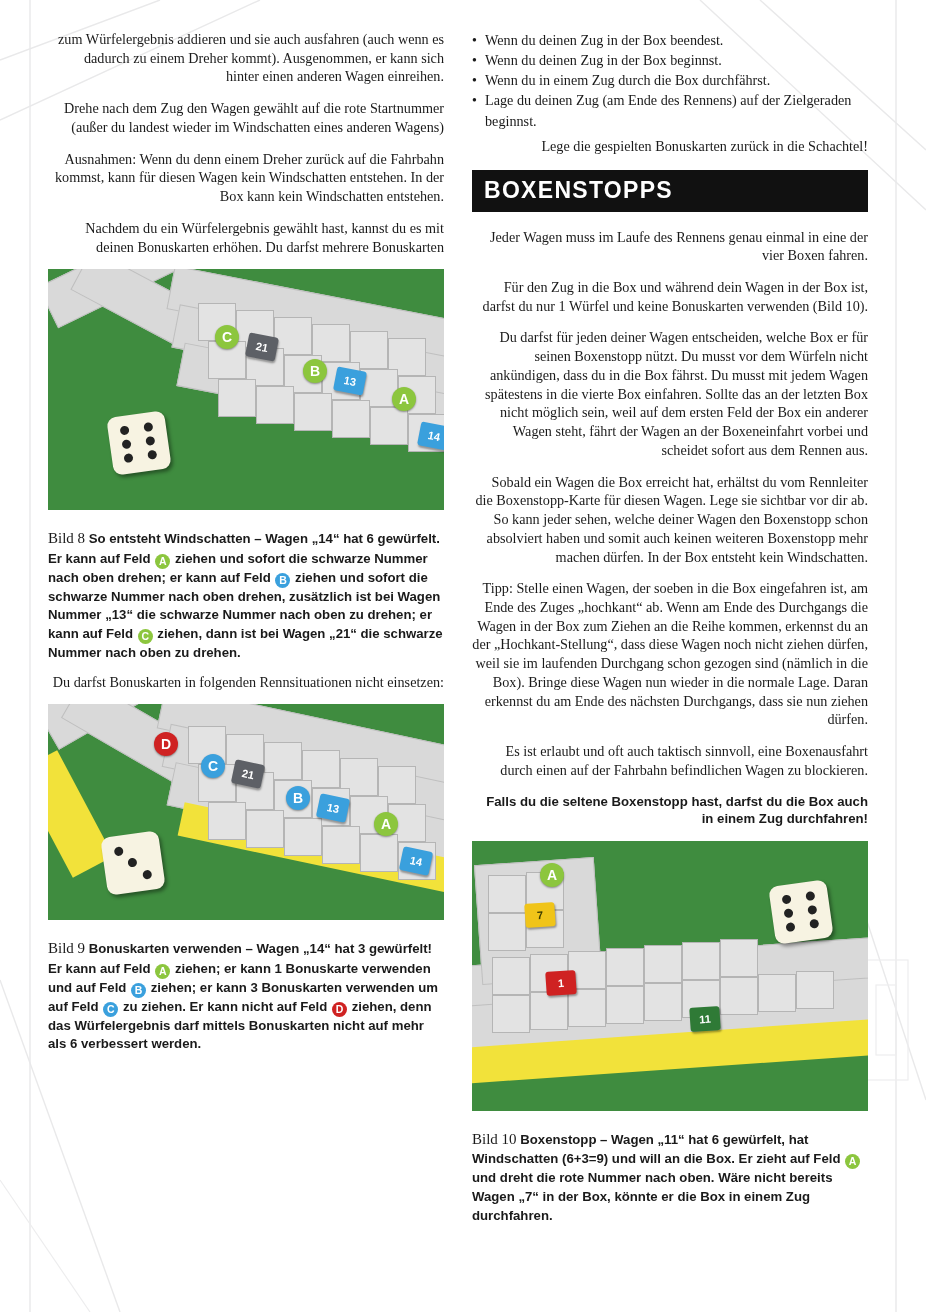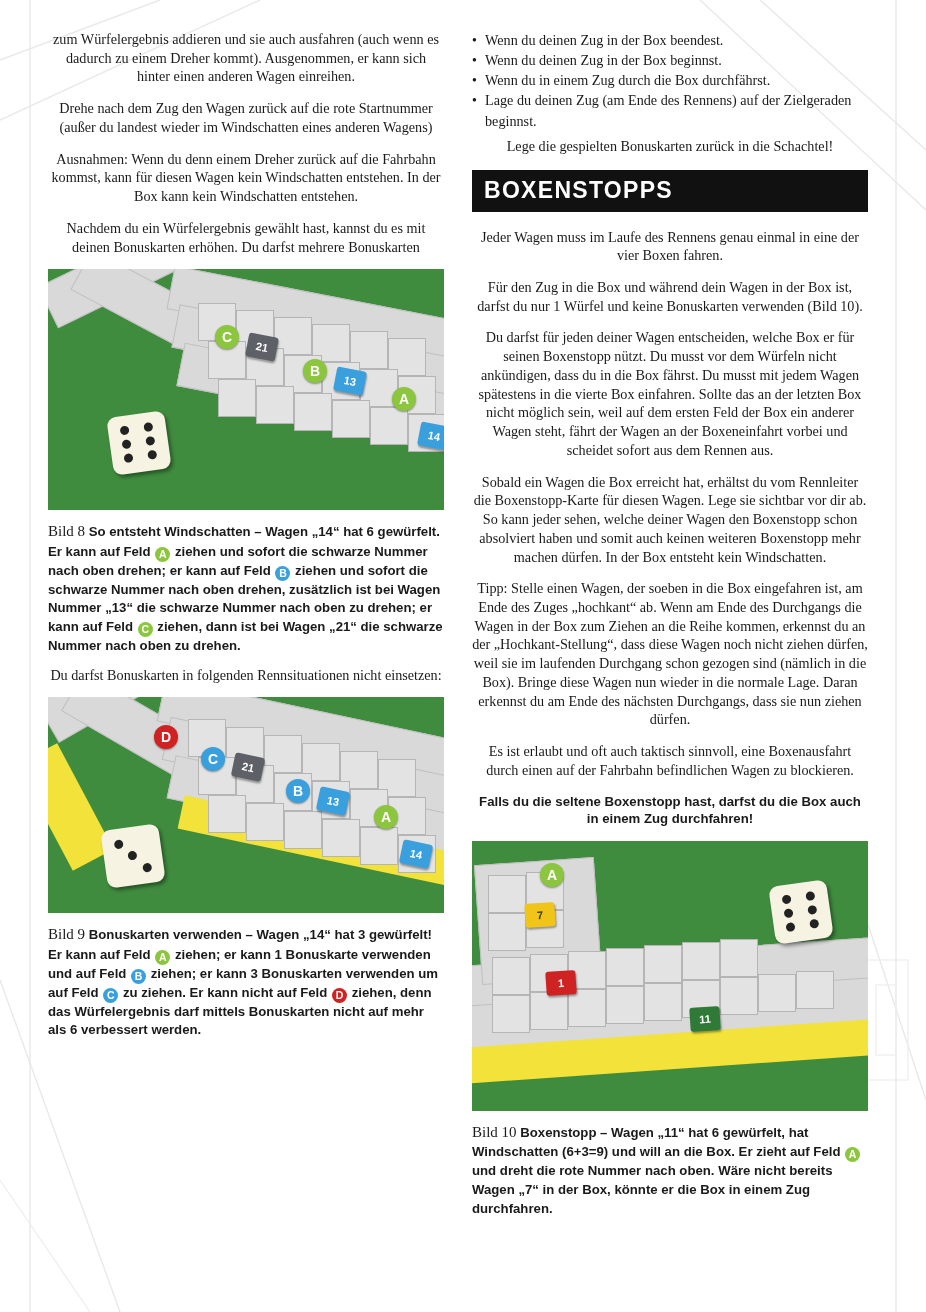--- a/index.html
+++ b/index.html
@@ -32,21 +32,21 @@
     gap: 28px;
   }
   .col {
     width: 396px;
     box-sizing: border-box;
   }
   p {
     margin: 0 0 13px 0;
     font-size: 14.2px;
     line-height: 1.32;
-    text-align: center;
+    text-align: right;
   }
   .sans-bold {
     font-family: "Liberation Sans", sans-serif;
     font-weight: bold;
     font-size: 13.2px;
     margin: 0 0 13px 0;
     line-height: 1.34;
   }
   .bullets {
     margin: 0 0 6px 0;
@@ -159,21 +159,21 @@
     position: absolute;
     width: 9px;
     height: 9px;
     border-radius: 50%;
     background: #222;
   }
   .caption {
     font-family: "Liberation Sans", sans-serif;
     font-size: 13.2px;
     line-height: 1.42;
-    margin-top: 11px;
+    margin-top: 18px;
   }
   .caption .lead {
     font-family: "Liberation Serif", serif;
     font-size: 15px;
   }
   .caption .body { font-weight: bold; }
   .inline-marker {
     display: inline-flex;
     align-items: center;
     justify-content: center;
@@ -211,21 +211,21 @@
     <rect x="876" y="985" width="20" height="70"></rect>
     <path d="M0 1180 L90 1312"></path>
   </g>
 </svg>
 
 <div class="page">
 
   <div class="col">
 
     <p>zum Würfelergebnis addieren und sie auch ausfahren (auch wenn es dadurch zu einem Dreher kommt). Ausgenommen, er kann sich hinter einen anderen Wagen einreihen.</p>
-    <p>Drehe nach dem Zug den Wagen zurück auf die rote Startnummer (außer du landest wieder im Windschatten eines anderen Wagens)</p>
+    <p>Drehe nach dem Zug den Wagen gewählt auf die rote Startnummer (außer du landest wieder im Windschatten eines anderen Wagens)</p>
     <p>Ausnahmen: Wenn du denn einem Dreher zurück auf die Fahrbahn kommst, kann für diesen Wagen kein Windschatten entstehen. In der Box kann kein Windschatten entstehen.</p>
 
 
     <p>Nachdem du ein Würfelergebnis gewählt hast, kannst du es mit deinen Bonuskarten erhöhen. Du darfst mehrere Bonuskarten</p>
 
     <div class="figure">
       <div class="board b8">
 
         <div class="track" style="left:-10px; top:18px; width:150px; height:46px; transform: rotate(-26deg); transform-origin: left top;"></div>
         <div class="track" style="left:44px; top:-20px; width:130px; height:46px; transform: rotate(28deg); transform-origin:left top;"></div>

